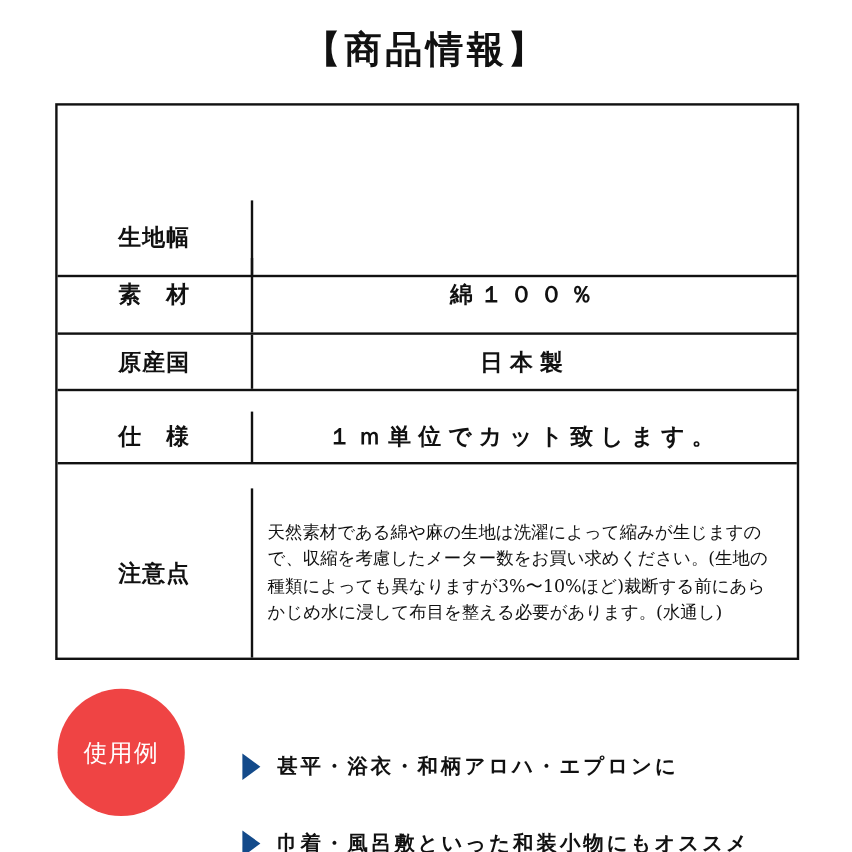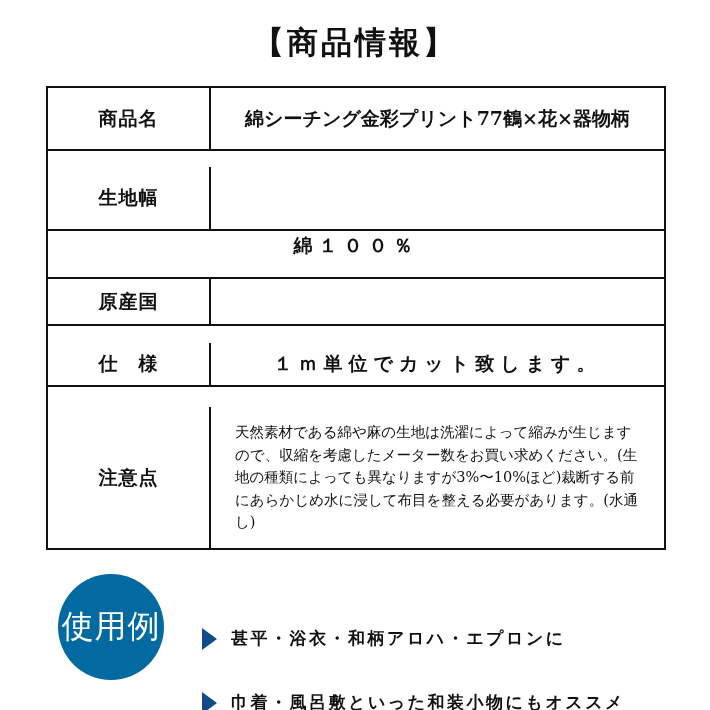--- a/index.html
+++ b/index.html
@@ -28,59 +28,57 @@
       font-size: 19px; font-weight: bold; letter-spacing: 1px;
     }
     .value-cell {
       flex: 1; display: flex; align-items: center; justify-content: center;
       font-size: 19px; font-weight: bold;
     }
     .value-cell.wide-spacing { letter-spacing: 6px; }
     .value-cell.note {
       justify-content: flex-start; align-items: center;
       font-size: 14.5px; font-weight: normal; line-height: 22.5px;
-      padding: 0 20px 0 12px; box-sizing: border-box; margin-left: 12px;
+      padding: 0 20px 0 12px; box-sizing: border-box;
     }
     .note-text { display: block; }
     .usage {
-      position: absolute; left: 58px; top: 574px; width: 106px; height: 106px;
-      border-radius: 50%; background: #0369a1;
+      position: absolute; left: 48px; top: 574px; width: 106px; height: 106px;
+      border-radius: 50%; background: #ef4444;
       display: flex; align-items: center; justify-content: center;
       color: #ffffff; font-family: "DejaVu Sans", "Liberation Sans", sans-serif;
-      font-size: 32px; letter-spacing: 1px;
+      font-size: 20px; letter-spacing: 1px;
     }
     .usage-list { position: absolute; left: 202px; top: 592px; }
     .usage-item {
       display: flex; align-items: center; height: 35px;
       font-size: 17px; font-weight: bold; letter-spacing: 2.5px; margin-top: 29px;
     }
     .tri {
       width: 0; height: 0; margin-right: 14px;
       border-top: 11px solid transparent; border-bottom: 11px solid transparent;
       border-left: 15px solid #134a8a;
     }
   </style>
 </head>
 <body>
 
 <div class="title">【商品情報】</div>
 
 <div class="spec-table">
-  <div class="row" style="top:0;height:63px;">
-    <div class="label-cell">商品名</div>
-    <div class="value-cell">綿シーチング金彩プリント77鶴×花×器物柄</div>
-  </div>
   <div class="row" style="top:63px;height:64px;margin-top:16px;">
     <div class="label-cell">生地幅</div>
   </div>
   <div class="row" style="top:127px;height:64px;">
+    <div class="label-cell">素　材</div>
     <div class="value-cell wide-spacing">綿１００％</div>
   </div>
   <div class="row" style="top:191px;height:47px;">
     <div class="label-cell">原産国</div>
+    <div class="value-cell wide-spacing">日本製</div>
   </div>
   <div class="row" style="top:255px;height:44px;">
     <div class="label-cell">仕　様</div>
     <div class="value-cell wide-spacing">１ｍ単位でカット致します。</div>
   </div>
   <div class="row last" style="top:319px;height:141px;">
     <div class="label-cell">注意点</div>
     <div class="value-cell note">
       <span class="note-text">天然素材である綿や麻の生地は洗濯によって縮みが生じますので、収縮を考慮したメーター数をお買い求めください。(生地の種類によっても異なりますが3%〜10%ほど)裁断する前にあらかじめ水に浸して布目を整える必要があります。(水通し)</span>
     </div>

